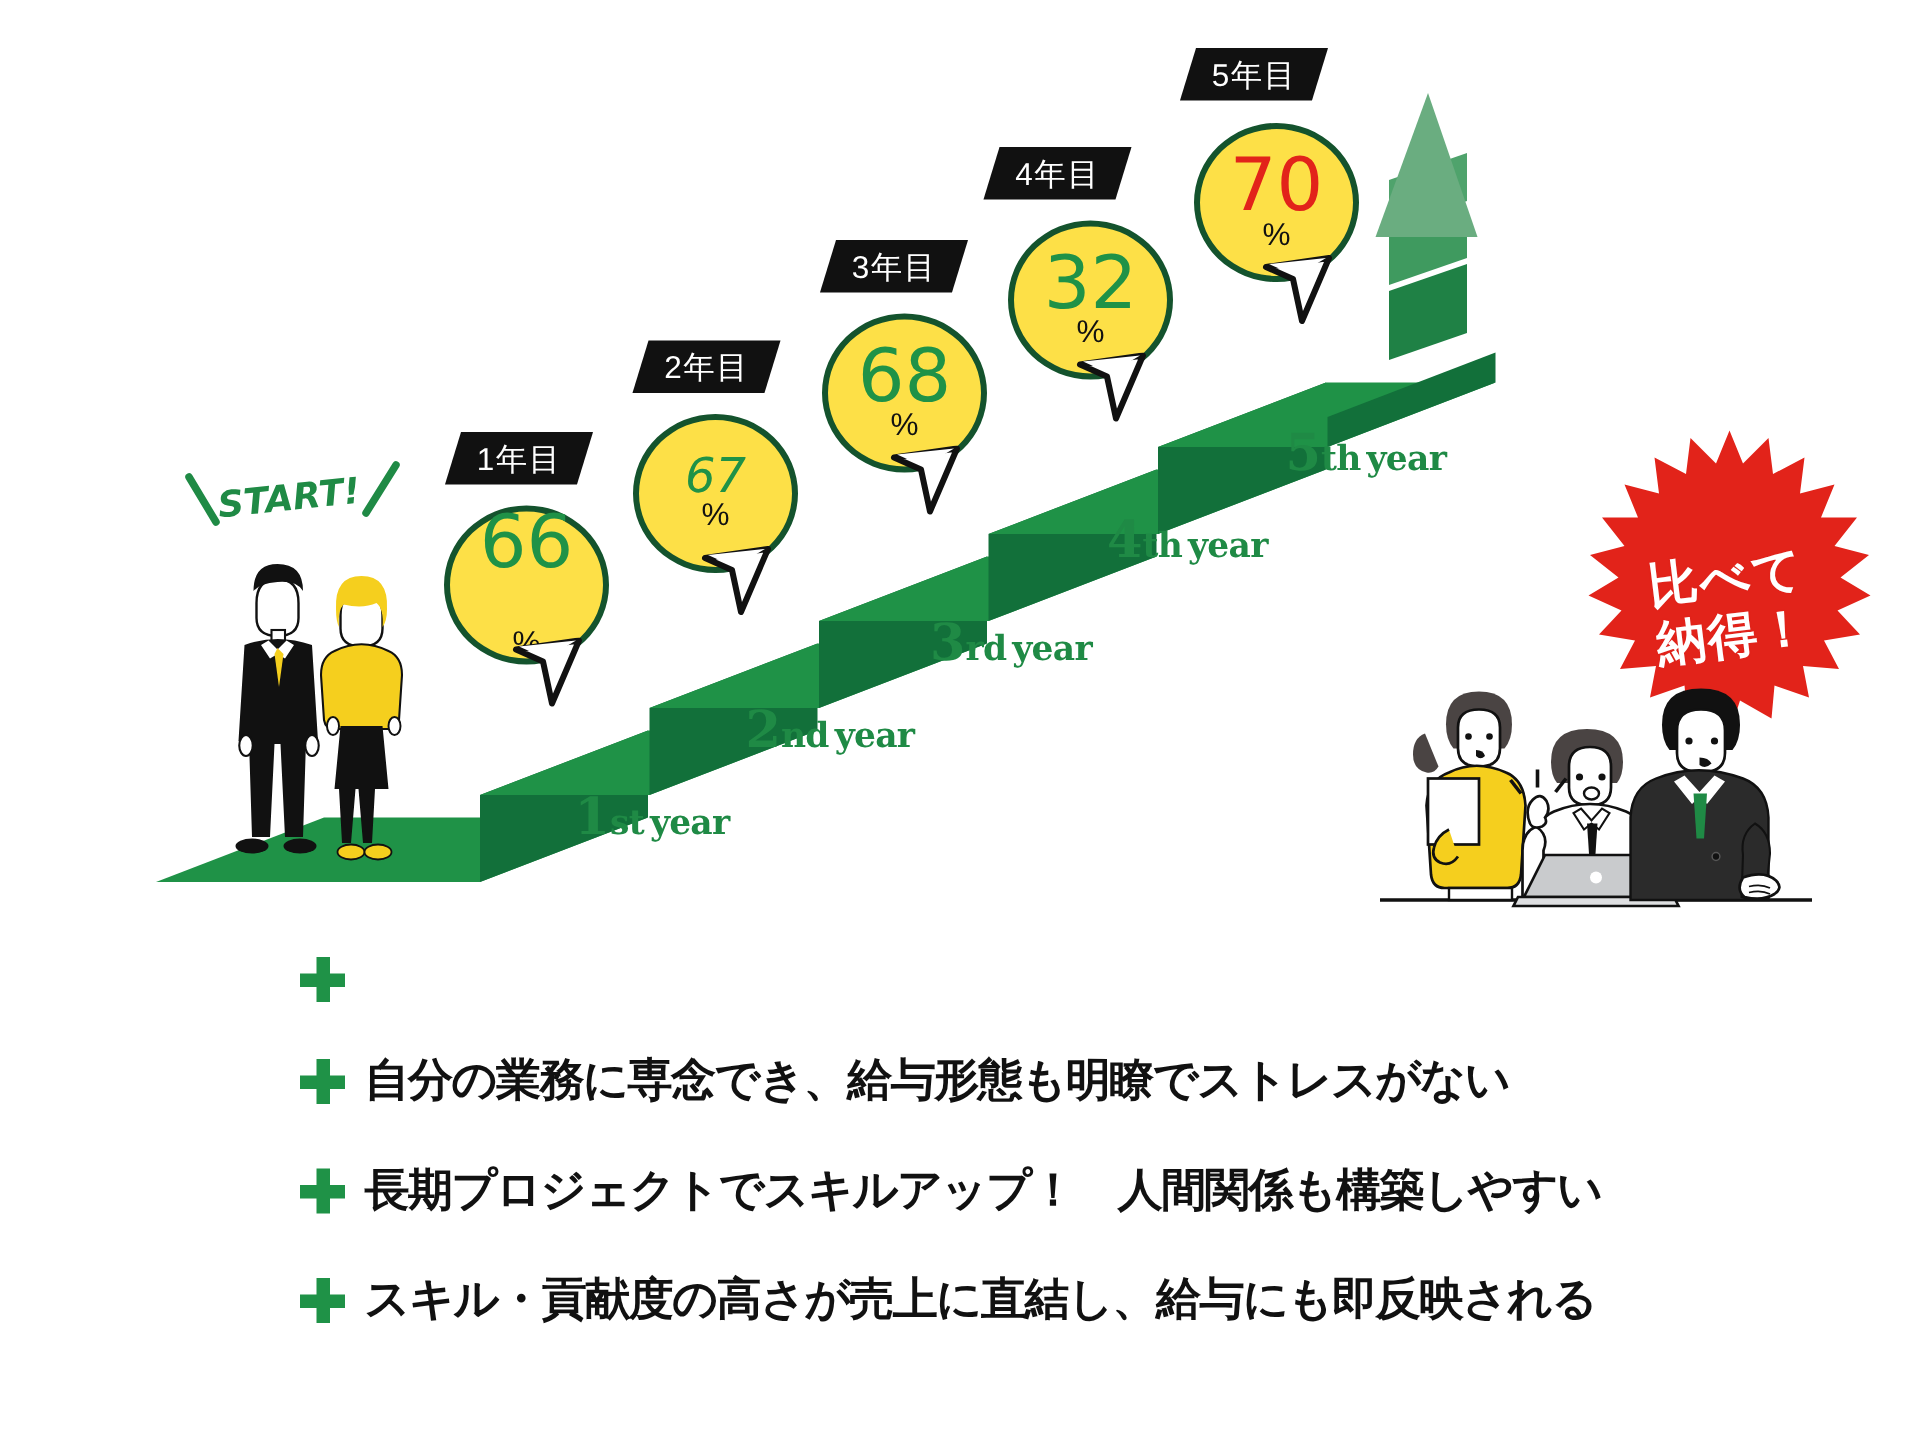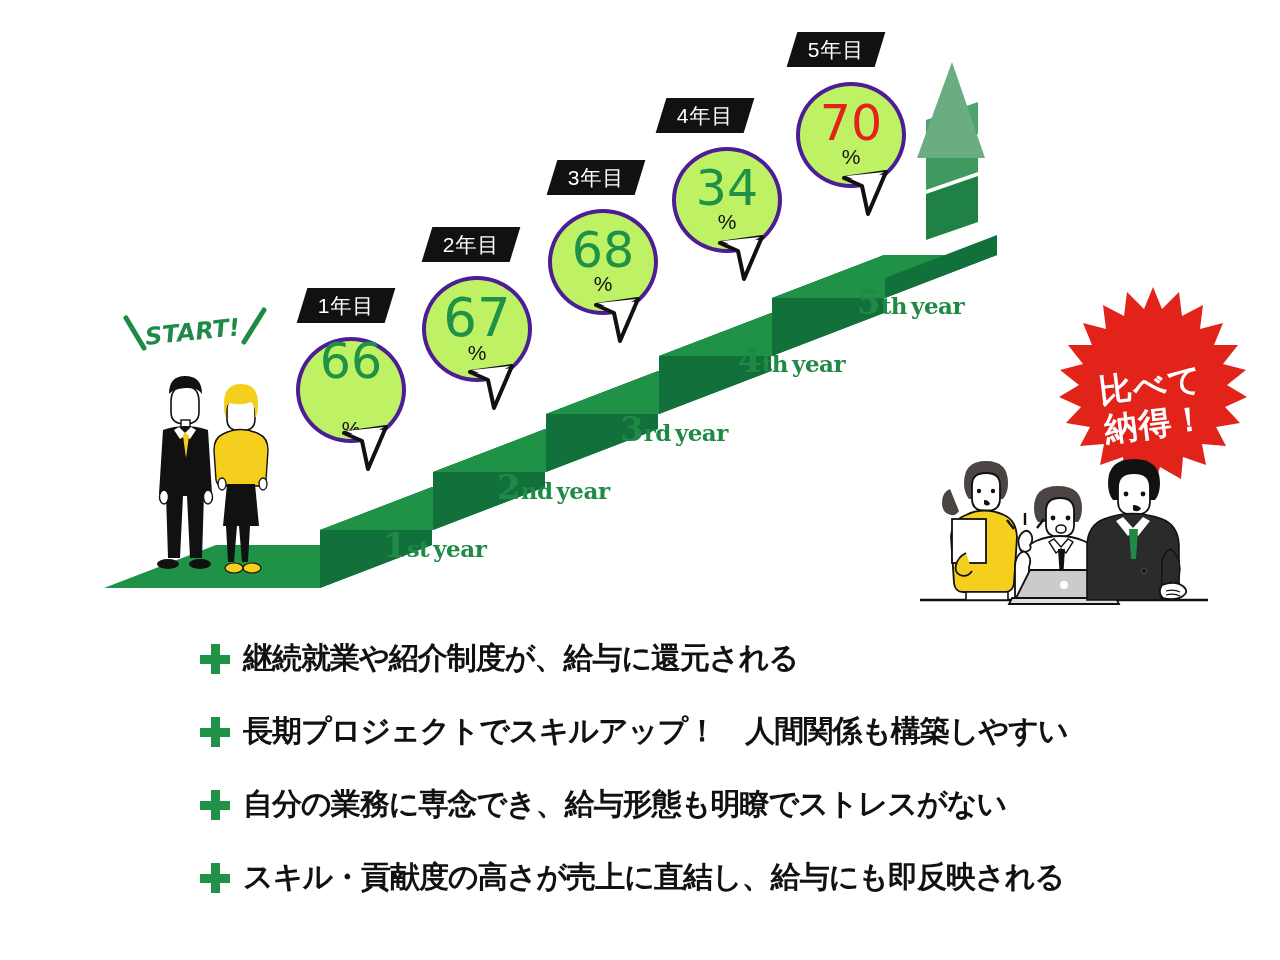--- a/index.html
+++ b/index.html
@@ -22,22 +22,22 @@
     display:flex;align-items:center;justify-content:center;
     font-size:21px;
     letter-spacing:1px;
     height:35px;
   }
   .year-tag span{transform:skewX(17deg);display:block;padding:0 4px;}
 
   
   .bubble{
     position:absolute;
-    border:4px solid #4c1d95;
-    background:#bef264;
+    border:4px solid #14532d;
+    background:#fde047;
     border-radius:50%;
     display:flex;flex-direction:column;
     align-items:center;justify-content:center;
     box-sizing:border-box;
   }
   .bubble .num{
     font-family:"DejaVu Sans","Liberation Sans",sans-serif;
     font-weight:400;
     color:#1f9247;
     line-height:.86;
@@ -195,39 +195,39 @@
   <div class="bubble" style="left:296px;top:337px;width:110px;height:106px;justify-content:space-between;">
     <div class="num" style="font-size:49px;">66</div>
     <div class="pct" style="font-size:21px;">%</div>
   </div>
   <svg class="abs" style="left:340px;top:425px;" width="60" height="50" viewBox="0 0 60 50">
     <path d="M4 8 L46 2 L28 44 L22 16 Z" fill="#ffffff" stroke="#111111" stroke-width="4" stroke-linejoin="round"></path>
     <path d="M6 6 L44 2 L24 14 Z" fill="#ffffff" stroke="none"></path>
   </svg>
 
   <div class="bubble" style="left:422px;top:276px;width:110px;height:106px;">
-    <div class="num" style="font-size:53px;">67</div>
+    <div class="num" style="font-size:32px;font-style:italic;">67</div>
     <div class="pct" style="font-size:21px;">%</div>
   </div>
   <svg class="abs" style="left:466px;top:364px;" width="60" height="50" viewBox="0 0 60 50">
     <path d="M4 8 L46 2 L28 44 L22 16 Z" fill="#ffffff" stroke="#111111" stroke-width="4" stroke-linejoin="round"></path>
     <path d="M6 6 L44 2 L24 14 Z" fill="#ffffff" stroke="none"></path>
   </svg>
 
   <div class="bubble" style="left:548px;top:209px;width:110px;height:106px;">
     <div class="num" style="font-size:49px;">68</div>
     <div class="pct" style="font-size:21px;">%</div>
   </div>
   <svg class="abs" style="left:592px;top:297px;" width="60" height="50" viewBox="0 0 60 50">
     <path d="M4 8 L46 2 L28 44 L22 16 Z" fill="#ffffff" stroke="#111111" stroke-width="4" stroke-linejoin="round"></path>
     <path d="M6 6 L44 2 L24 14 Z" fill="#ffffff" stroke="none"></path>
   </svg>
 
   <div class="bubble" style="left:672px;top:147px;width:110px;height:106px;">
-    <div class="num" style="font-size:49px;">34</div>
+    <div class="num" style="font-size:49px;">32</div>
     <div class="pct" style="font-size:21px;">%</div>
   </div>
   <svg class="abs" style="left:716px;top:235px;" width="60" height="50" viewBox="0 0 60 50">
     <path d="M4 8 L46 2 L28 44 L22 16 Z" fill="#ffffff" stroke="#111111" stroke-width="4" stroke-linejoin="round"></path>
     <path d="M6 6 L44 2 L24 14 Z" fill="#ffffff" stroke="none"></path>
   </svg>
 
   <div class="bubble" style="left:796px;top:82px;width:110px;height:106px;">
     <div class="num" style="font-size:49px;color:#e2231a;">70</div>
     <div class="pct" style="font-size:21px;">%</div>
@@ -317,38 +317,37 @@
     </g>
   </svg>
 
   <div id="bottom">
 
     <div class="bullet-row" style="margin-top:40px;">
       <span class="plus-icon">
           <i class="h"></i>
           <i class="v"></i>
         </span>
-      <span class="bullet-text">継続就業や紹介制度が、給与に還元される</span>
+    </div>
+    <div class="bullet-row" style="margin-top:32px;">
+      <span class="plus-icon">
+          <i class="h"></i>
+          <i class="v"></i>
+        </span>
+      <span class="bullet-text">自分の業務に専念でき、給与形態も明瞭でストレスがない</span>
     </div>
     <div class="bullet-row" style="margin-top:32px;">
       <span class="plus-icon">
           <i class="h"></i>
           <i class="v"></i>
         </span>
       <span class="bullet-text">長期プロジェクトでスキルアップ！　人間関係も構築しやすい</span>
     </div>
     <div class="bullet-row" style="margin-top:32px;">
       <span class="plus-icon">
           <i class="h"></i>
           <i class="v"></i>
         </span>
-      <span class="bullet-text">自分の業務に専念でき、給与形態も明瞭でストレスがない</span>
-    </div>
-    <div class="bullet-row" style="margin-top:32px;">
-      <span class="plus-icon">
-          <i class="h"></i>
-          <i class="v"></i>
-        </span>
       <span class="bullet-text">スキル・貢献度の高さが売上に直結し、給与にも即反映される</span>
     </div>
   </div>
 
 </div>
 
 </body></html>

